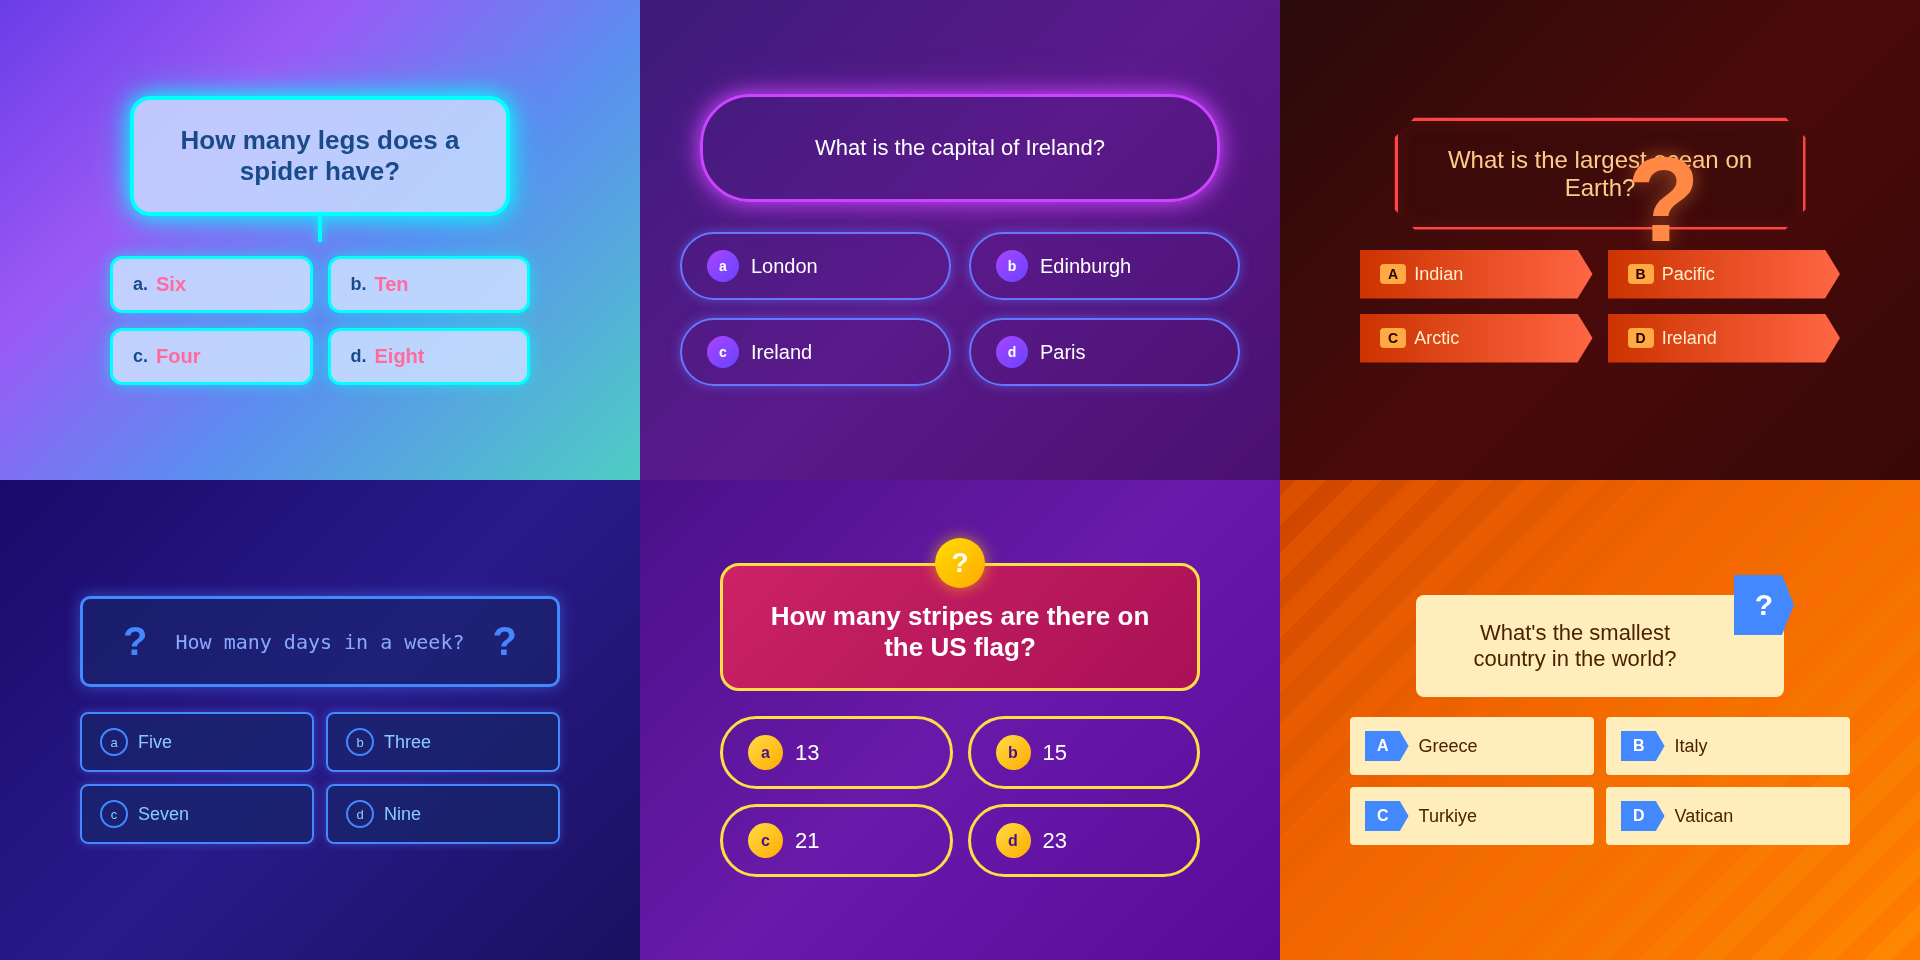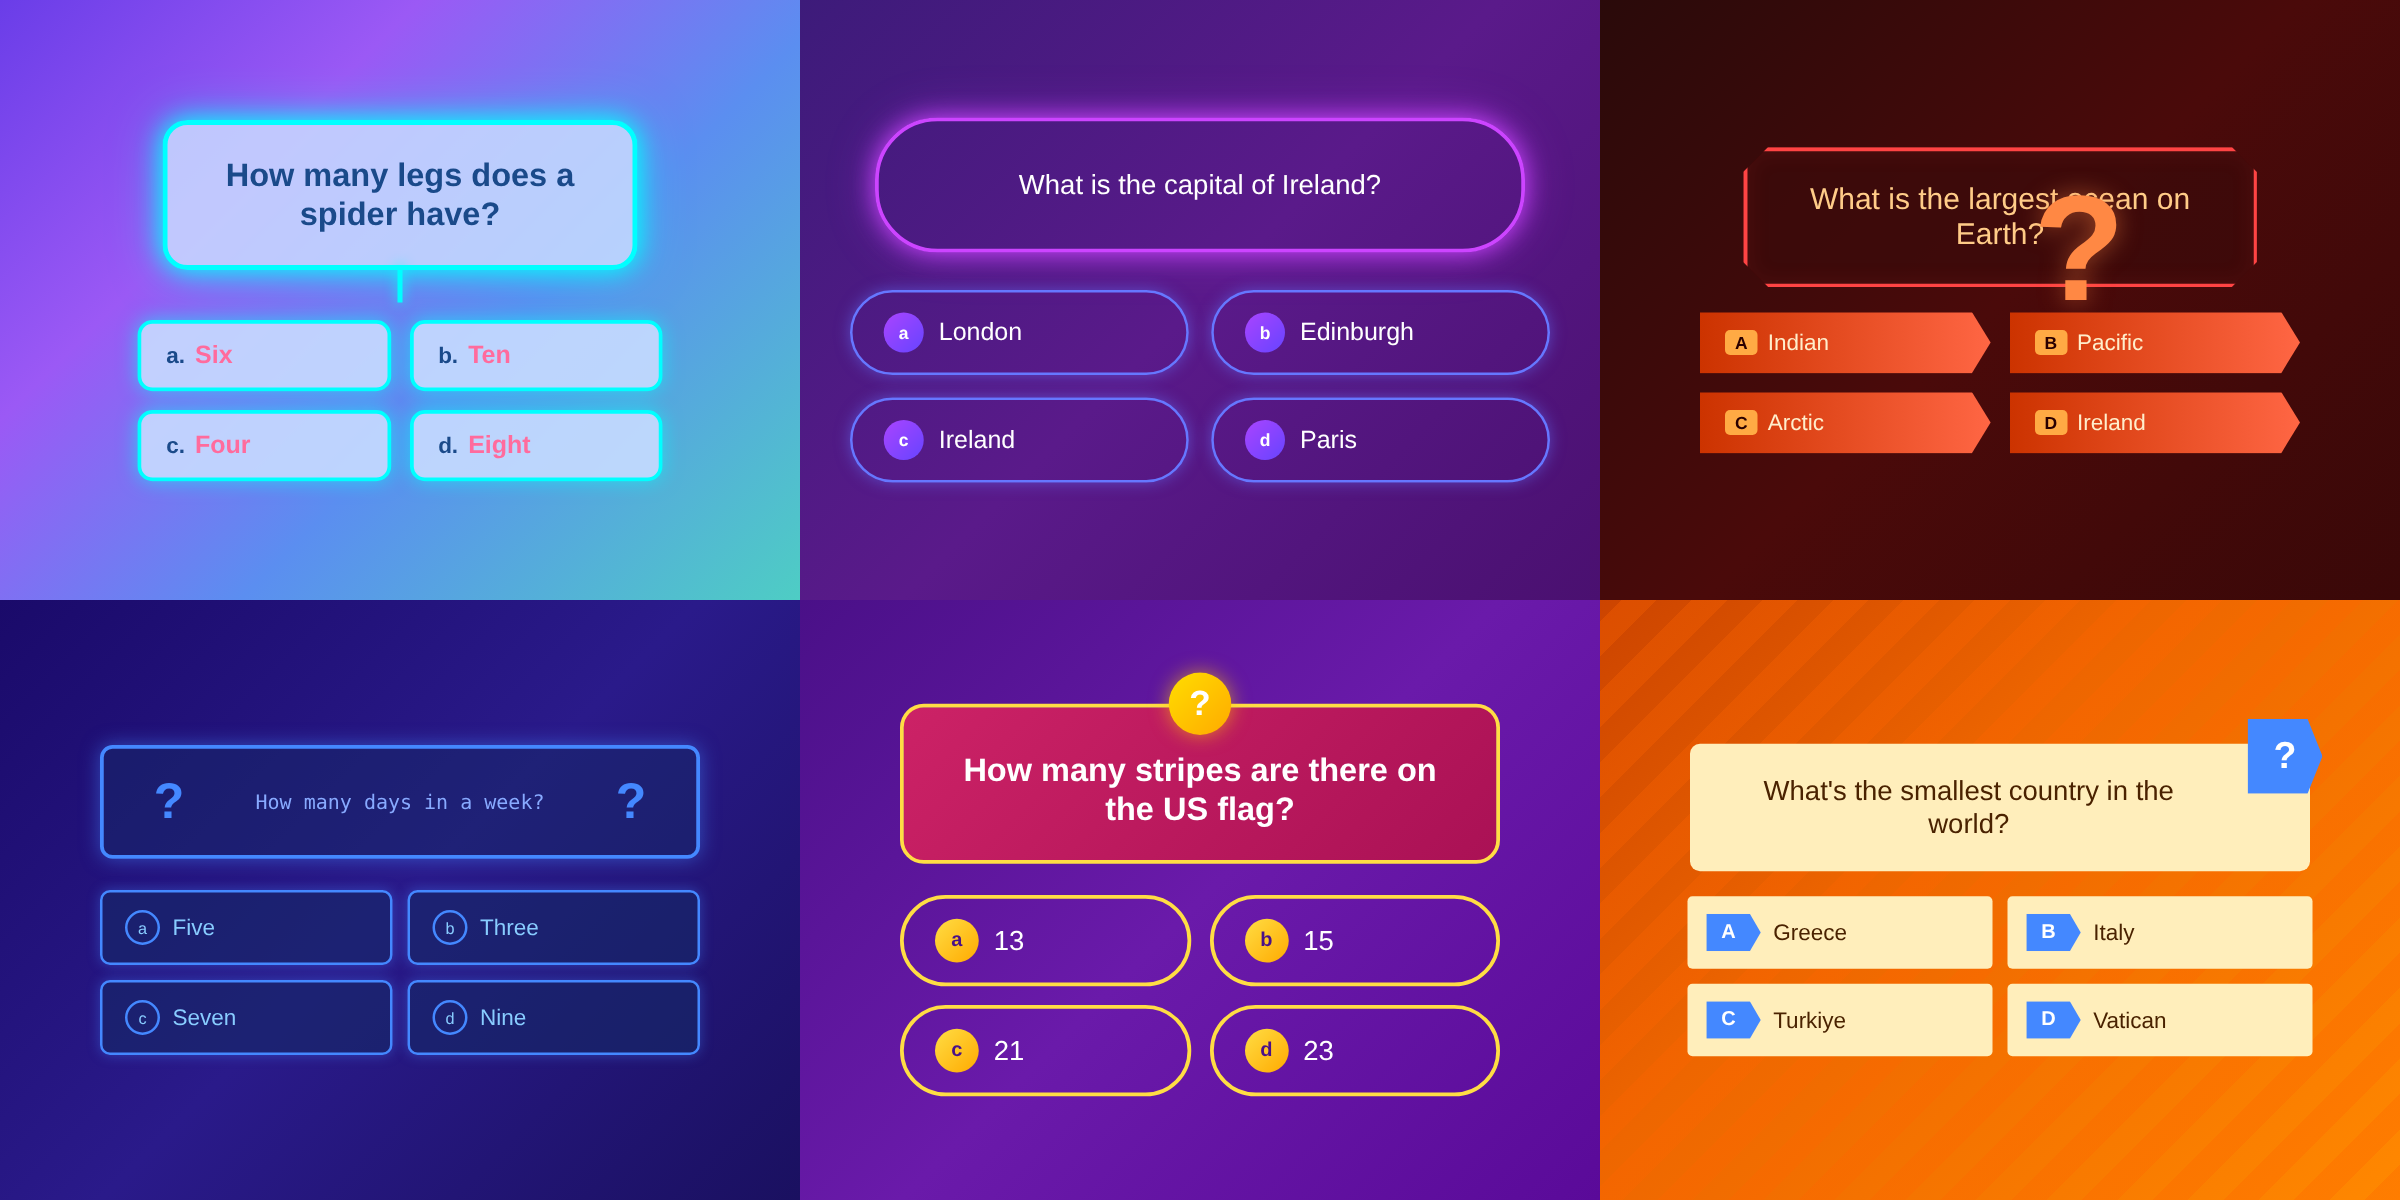--- a/index.html
+++ b/index.html
@@ -135,21 +135,21 @@
     .panel4-question-box {
       border: 3px solid #4488ff;
       box-shadow: 0 0 15px rgba(68,136,255,0.5);
       border-radius: 10px;
       padding: 20px 40px;
       width: 480px;
       display: flex; align-items: center; justify-content: space-between;
       background: rgba(20,40,100,0.5);
     }
     .panel4-qmark { font-size: 40px; color: #4488ff; font-weight: bold; }
-    .panel4-qtext { font-size: 16px; color: #88aaff; font-family: monospace; }
+    .panel4-qtext { font-size: 20px; color: #88aaff; font-family: monospace; }
     .answers-grid4 { display: grid; grid-template-columns: 1fr 1fr; gap: 12px; width: 480px; }
     .answer-btn-p4 {
       border: 2px solid #4488ff;
       box-shadow: 0 0 10px rgba(68,136,255,0.4);
       border-radius: 8px;
       padding: 14px 18px;
       font-size: 18px;
       color: #88ccff;
       display: flex; align-items: center; gap: 10px;
       background: rgba(20,40,100,0.6);
@@ -230,21 +230,21 @@
       display: flex; align-items: center; justify-content: center;
       font-size: 30px; font-weight: bold; color: white;
       position: absolute; right: -10px; top: -20px; z-index: 2;
     }
     .panel6-question {
       background: #ffeebb;
       padding: 25px 80px 25px 30px;
       font-size: 22px;
       color: #4a2200;
       text-align: center;
-      width: 496px;
+      width: 368px;
       border-radius: 8px;
     }
     .answers-grid6 { display: grid; grid-template-columns: 1fr 1fr; gap: 12px; width: 500px; z-index: 1; }
     .answer-btn-p6 {
       background: #ffeebb;
       padding: 14px 15px;
       font-size: 18px;
       color: #4a2200;
       display: flex; align-items: center; gap: 0;
       border-radius: 4px;

